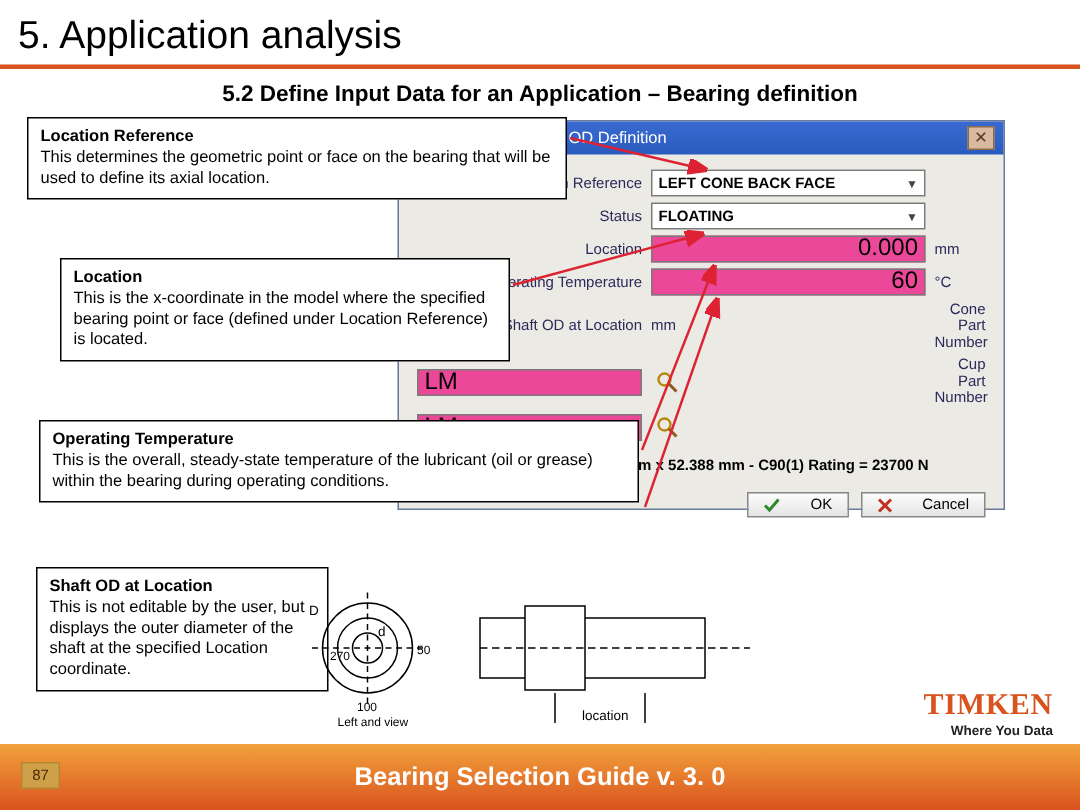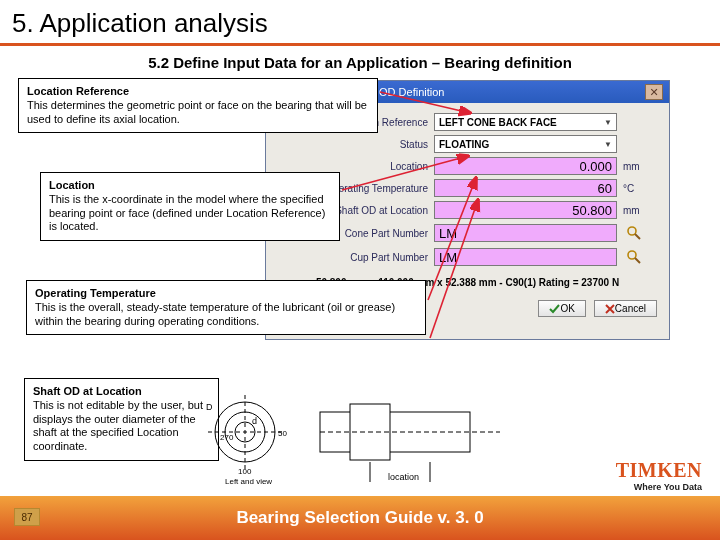--- a/index.html
+++ b/index.html
@@ -8,29 +8,29 @@
   .title { font-size: 26px; font-weight: normal; color: #000; padding: 8px 12px 4px; }
   .title-rule { height: 3px; background: #d9531e; margin: 0 0 6px; }
   .subtitle { font-size: 15px; font-weight: bold; padding: 2px 18px 8px; text-align: center; }
   .callout { position: absolute; background: #fff; border: 1px solid #000; padding: 6px 8px; font-size: 11px; line-height: 1.25; }
   .callout b { font-weight: bold; }
   .dialog { position: absolute; left: 265px; top: 80px; width: 405px; height: 260px; border: 1px solid #6a7a9c; background: #eceae4; font-size: 10px; }
   .dialog-titlebar { height: 22px; background: linear-gradient(#3a6ad1,#295bbd); color: #fff; display: flex; align-items: center; justify-content: space-between; padding: 0 6px; font-size: 11px; }
   .dialog-close { width: 18px; height: 16px; background: #d9b9a0; border: 1px solid #8a6a4a; color: #5a3a2a; text-align: center; line-height: 14px; font-size: 11px; }
   .dialog-body { padding: 10px 12px; display: grid; grid-template-columns: 150px 1fr 34px; row-gap: 4px; column-gap: 6px; align-items: center; }
   .dlg-label { text-align: right; color: #2a2a5a; font-size: 10px; }
-  .dlg-field { background: #f0abfc; border: 1px solid #7a7a7a; height: 18px; padding: 1px 4px; font-size: 13px; display: flex; align-items: center; justify-content: flex-end; }
+  .dlg-field { background: #ec4899; border: 1px solid #7a7a7a; height: 18px; padding: 1px 4px; font-size: 16px; display: flex; align-items: center; justify-content: flex-end; }
   .dlg-field.left { justify-content: flex-start; }
   .dlg-select { background: #fff; border: 1px solid #7a7a7a; height: 18px; padding: 1px 4px; font-size: 10px; display: flex; align-items: center; justify-content: space-between; font-weight: bold; }
   .dlg-caret { color: #444; font-size: 8px; }
   .dlg-unit { font-size: 10px; color: #2a2a5a; }
   .dlg-icon { width: 22px; height: 20px; display: inline-flex; align-items: center; justify-content: center; }
   .dlg-summary { grid-column: 1 / span 3; font-size: 10px; font-weight: bold; text-align: center; padding-top: 6px; color: #000; }
   .dlg-buttons { grid-column: 1 / span 3; display: flex; justify-content: flex-end; gap: 8px; padding-top: 8px; }
-  .dlg-btn { border: 1px solid #888; background: linear-gradient(#fdfdfd,#e4e4e4); padding: 2px 10px; font-size: 10px; display: flex; align-items: center; gap: 0; }
+  .dlg-btn { border: 1px solid #888; background: linear-gradient(#fdfdfd,#e4e4e4); padding: 2px 10px; font-size: 10px; display: flex; align-items: center; gap: 20px; }
   .arrow { position: absolute; stroke: #d23; stroke-width: 1.6; fill: none; }
   .diagram { position: absolute; left: 200px; top: 390px; width: 310px; height: 95px; }
   .footer-band { position: absolute; left: 0; right: 0; bottom: 0; height: 44px; background: linear-gradient(#f2a23c,#d9531e); display: flex; align-items: center; justify-content: center; }
   .footer-title { color: #fff; font-weight: bold; font-size: 17px; }
   .pagenum { position: absolute; left: 14px; bottom: 14px; width: 26px; height: 18px; background: #cfa04a; border: 1px solid #b58830; color: #4a2a00; font-size: 10px; display: flex; align-items: center; justify-content: center; z-index: 30; text-align: center; }
   .logo-wrap { position: absolute; right: 18px; bottom: 48px; text-align: right; }
   .logo { font-family: Georgia, 'Times New Roman', serif; font-weight: bold; font-size: 20px; color: #d9531e; letter-spacing: 0.5px; }
   .logo-tag { font-size: 9px; font-weight: bold; color: #222; }
 </style>
 </head>
@@ -63,21 +63,20 @@
 
       <div class="dlg-label">Location</div>
       <div class="dlg-field">0.000</div>
       <div class="dlg-unit">mm</div>
 
       <div class="dlg-label">Operating Temperature</div>
       <div class="dlg-field">60</div>
       <div class="dlg-unit">°C</div>
 
       <div class="dlg-label">Shaft OD at Location</div>
-      <div class="dlg-field">50.800</div>
       <div class="dlg-unit">mm</div>
 
       <div class="dlg-label">Cone Part Number</div>
       <div class="dlg-field left">LM</div>
       <div class="dlg-icon">
           <svg width="16" height="16" viewBox="0 0 16 16">
             <circle cx="6" cy="6" r="4" fill="none" stroke="#b8860b" stroke-width="1.6"></circle>
             <line x1="9" y1="9" x2="14" y2="14" stroke="#8a5a1a" stroke-width="2"></line>
           </svg>
         </div>

